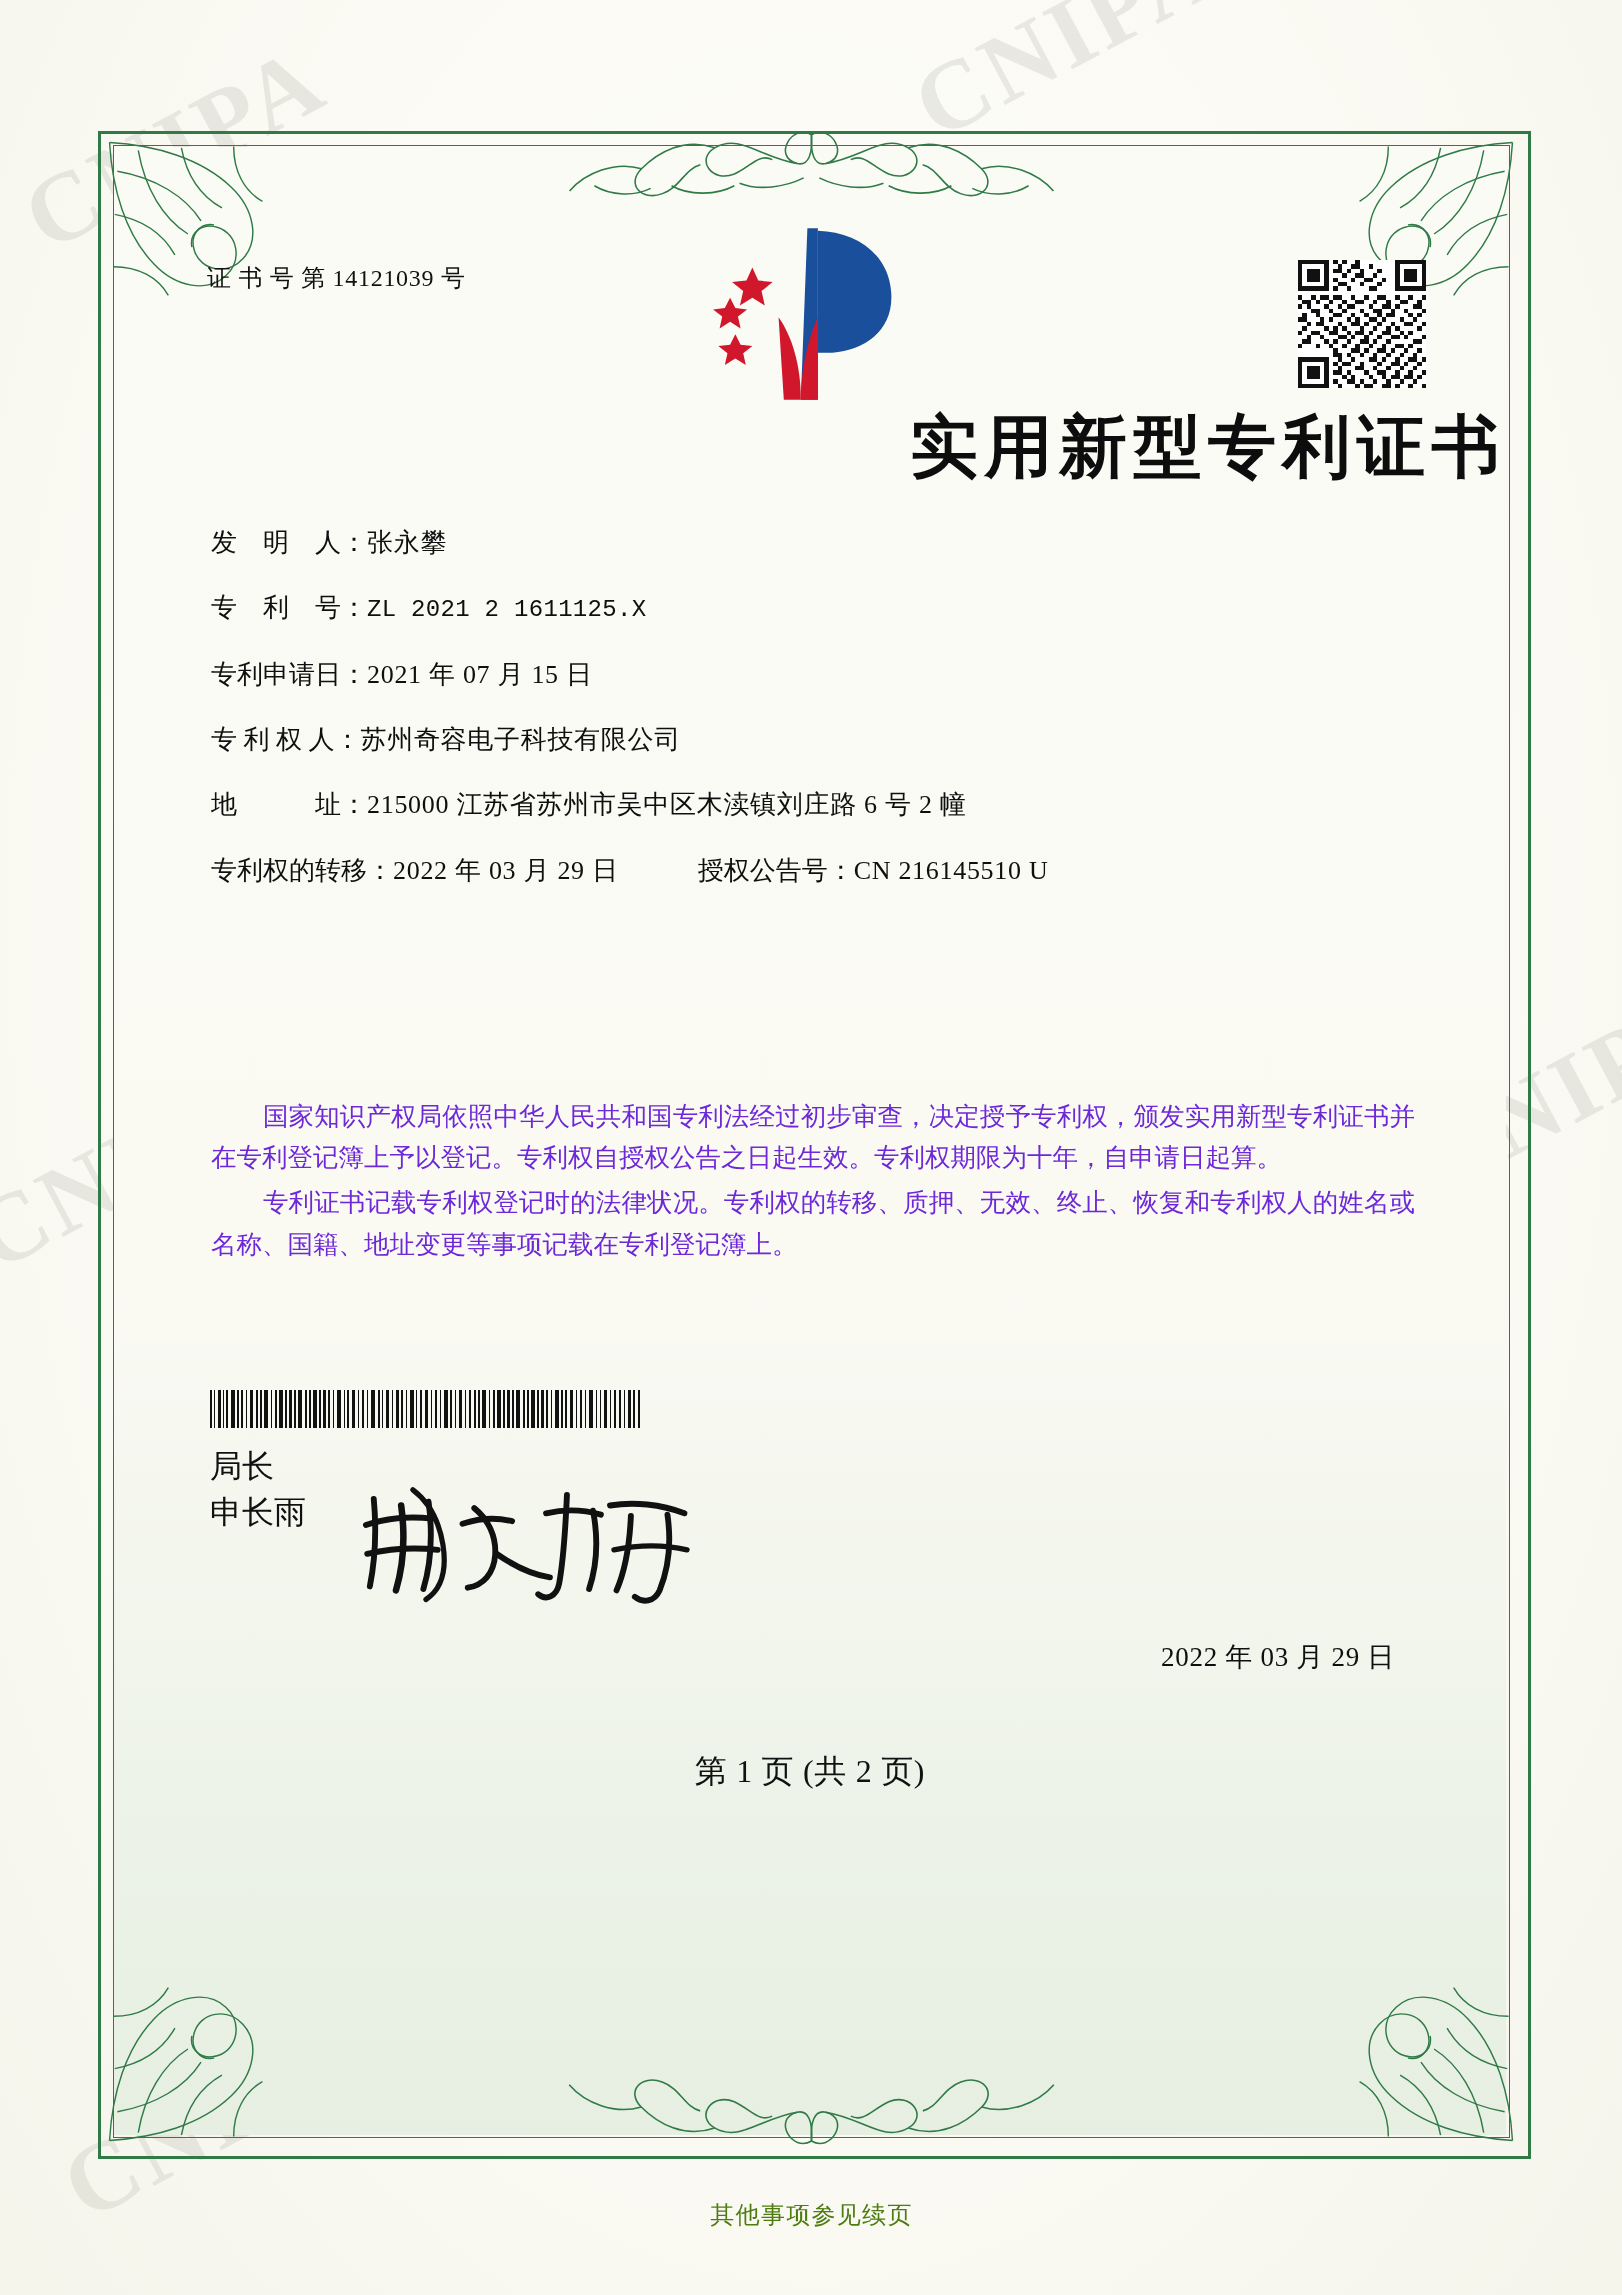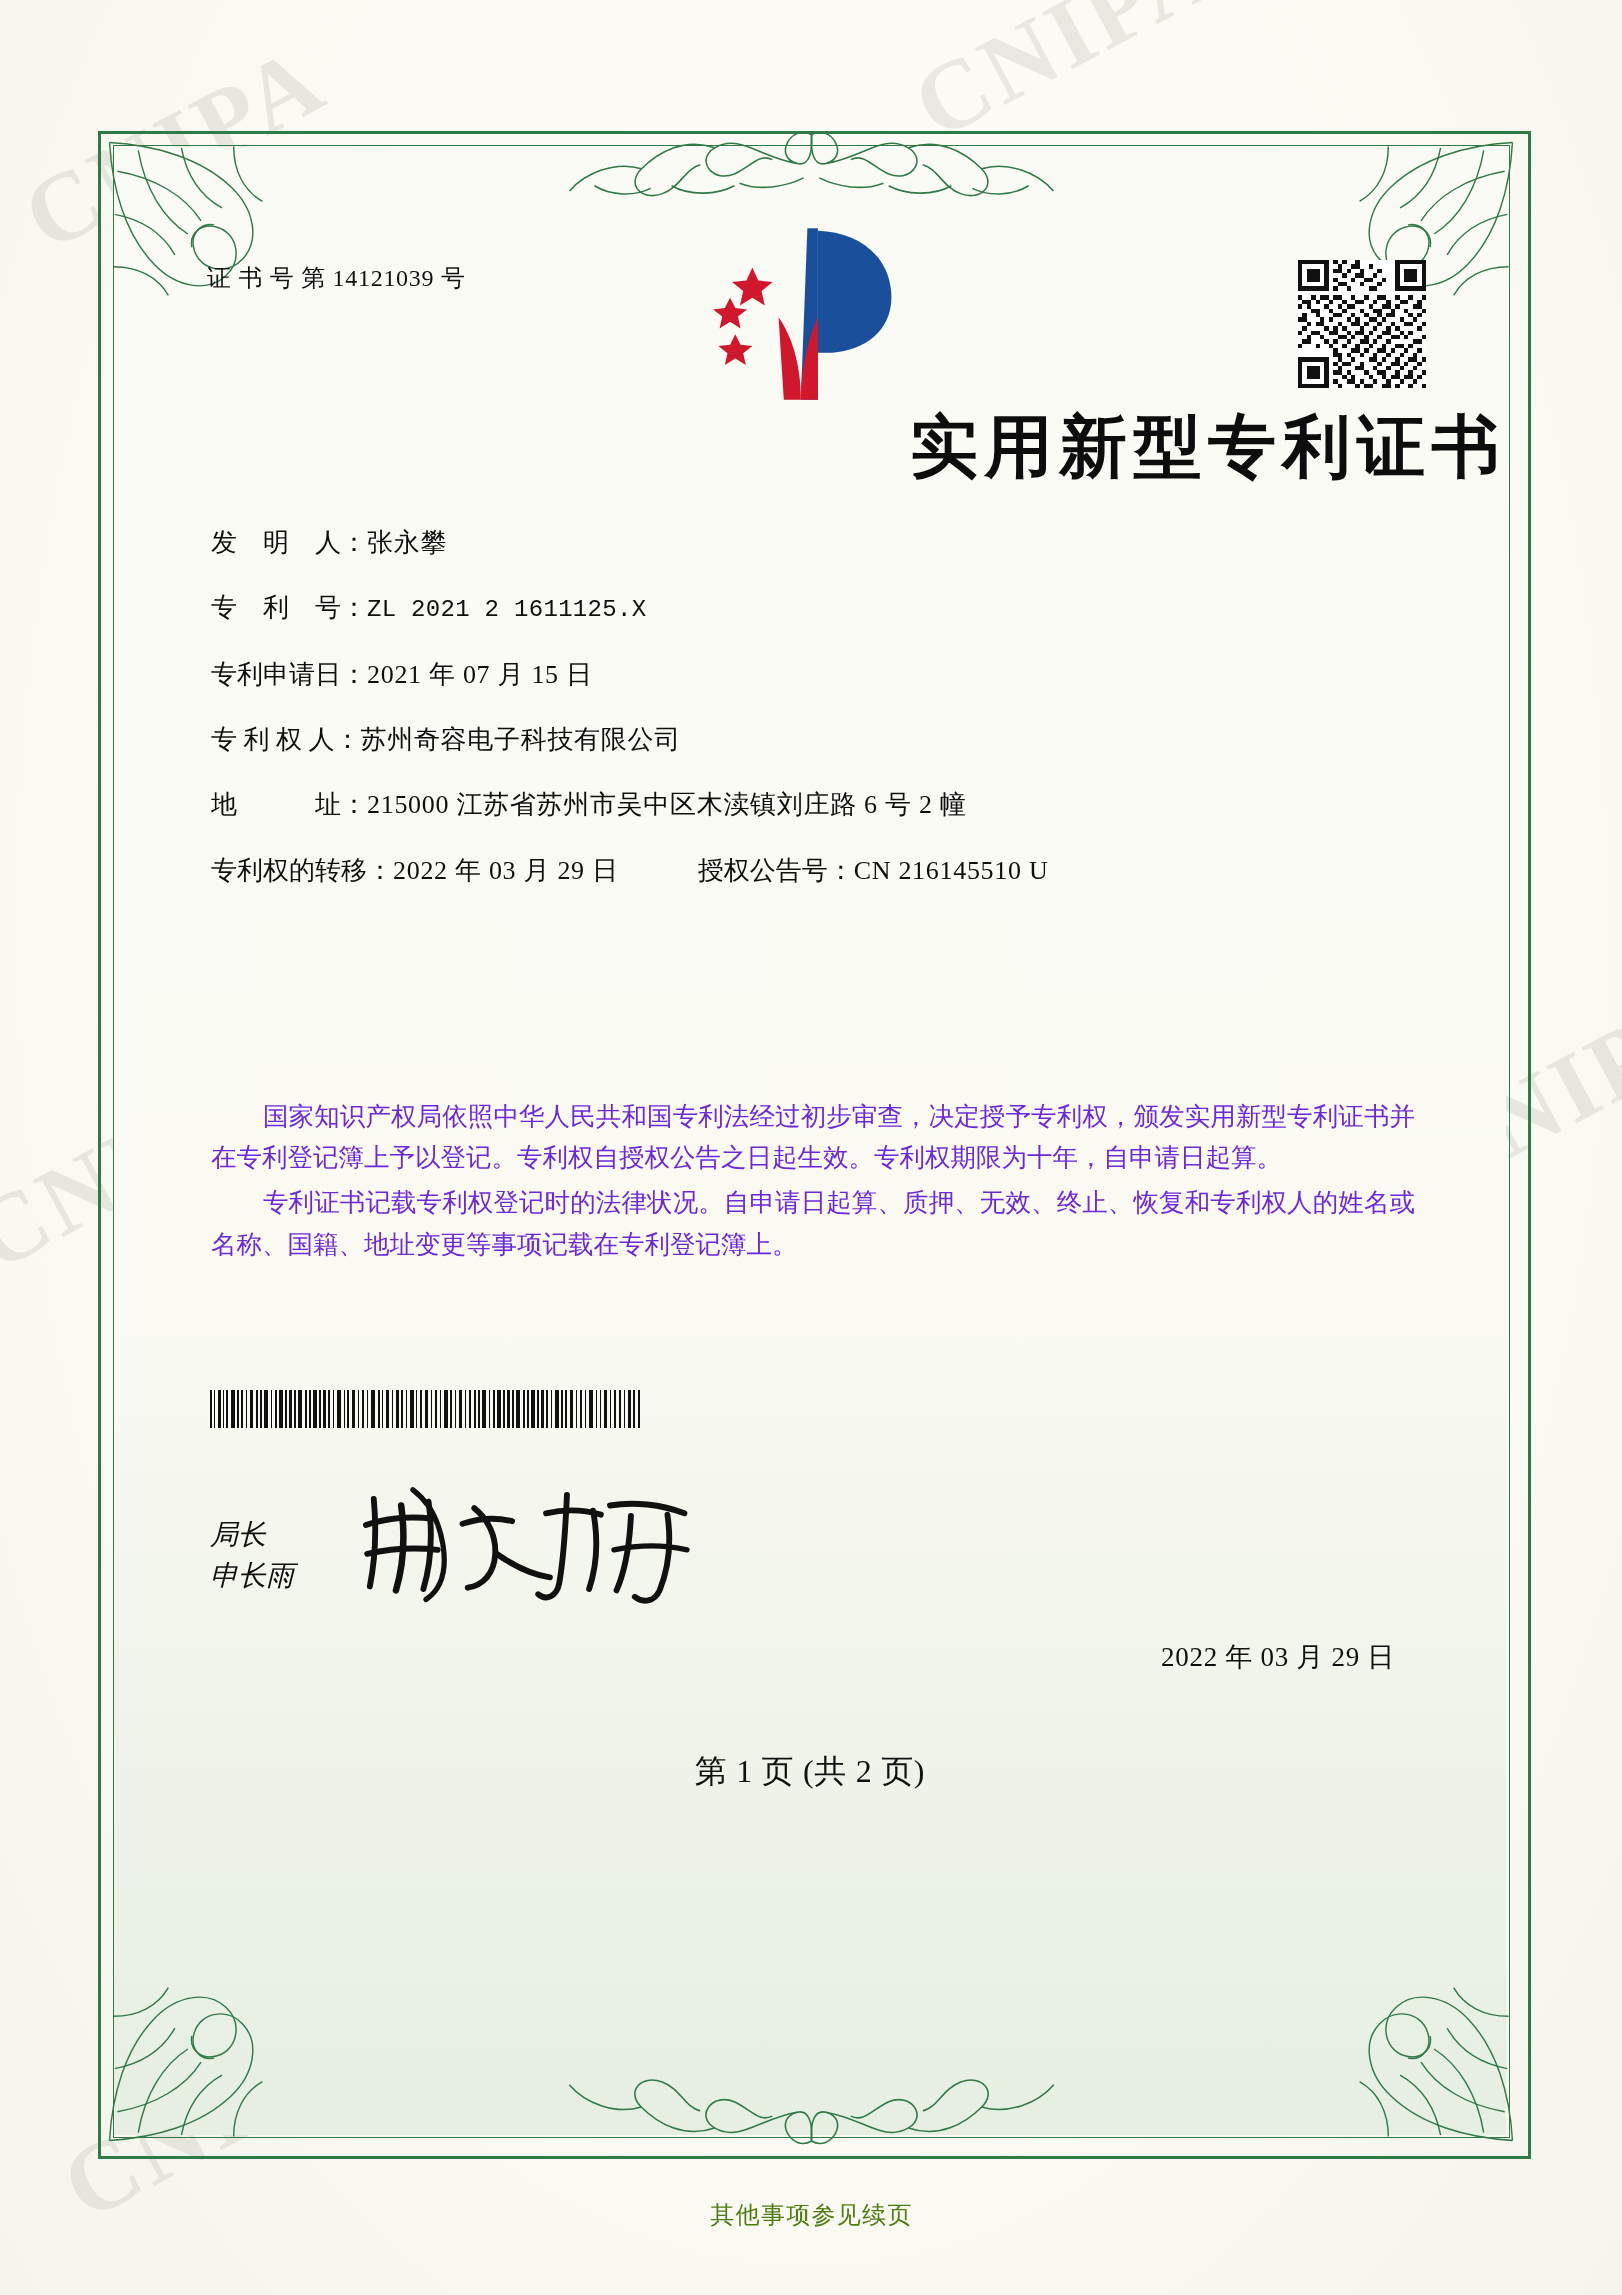--- a/index.html
+++ b/index.html
@@ -175,25 +175,24 @@
     position: absolute;
     left: 96px;
     top: 1243px;
     height: 38px;
     width: 432px;
   }
 
   .sign-block {
     position: absolute;
     left: 96px;
-    top: 1368px;
-    font-size: 28px;
+    top: 1296px;
+    font-size: 32px;
     line-height: 1.45;
     color: #101010;
-    font-style: italic;
   }
 
   .signature {
     position: absolute;
     left: 236px;
     top: 1335px;
     width: 366px;
     height: 124px;
   }
 
@@ -587,21 +586,21 @@
       <div class="field-row">
         <span class="lbl">地　　　址：</span><span class="val">215000 江苏省苏州市吴中区木渎镇刘庄路 6 号 2 幢</span>
       </div>
       <div class="field-row">
         <span class="lbl">专利权的转移：</span><span class="val">2022 年 03 月 29 日</span><span class="lbl right-label">授权公告号：</span><span class="val">CN 216145510 U</span>
       </div>
     </div>
 
     <div class="paragraphs">
       <p>国家知识产权局依照中华人民共和国专利法经过初步审查，决定授予专利权，颁发实用新型专利证书并在专利登记簿上予以登记。专利权自授权公告之日起生效。专利权期限为十年，自申请日起算。</p>
-      <p>专利证书记载专利权登记时的法律状况。自申请日起算、质押、无效、终止、恢复和专利权人的姓名或名称、国籍、地址变更等事项记载在专利登记簿上。</p>
+      <p>专利证书记载专利权登记时的法律状况。专利权的转移、质押、无效、终止、恢复和专利权人的姓名或名称、国籍、地址变更等事项记载在专利登记簿上。</p>
     </div>
 
     <svg class="barcode" viewBox="0 0 660 58" shape-rendering="crispEdges" preserveAspectRatio="none">
       <g fill="#111111">
         <rect x="0" y="0" width="3" height="58"></rect>
           <rect x="6" y="0" width="2" height="58"></rect>
         <rect x="12" y="0" width="5" height="58"></rect>
           <rect x="20" y="0" width="2" height="58"></rect>
         <rect x="25" y="0" width="3" height="58"></rect>
           <rect x="32" y="0" width="6" height="58"></rect>

